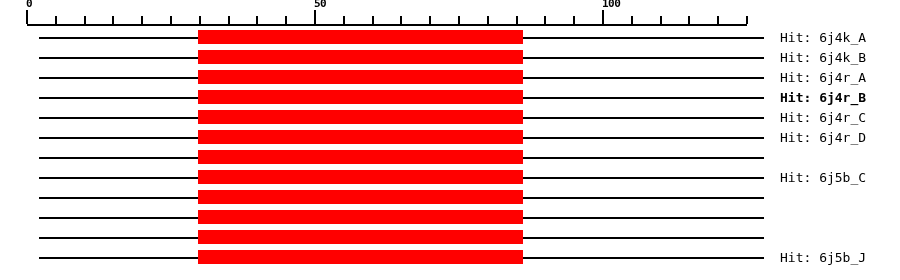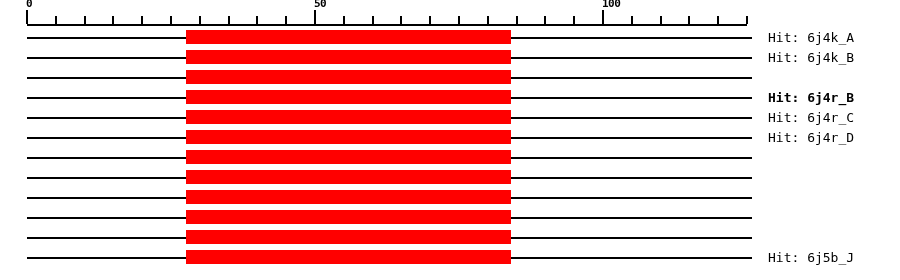--- a/index.html
+++ b/index.html
@@ -55,21 +55,21 @@
 
   
   .rows {
     position: absolute;
     left: 0;
     top: 0;
     width: 900px;
   }
   .hit-row {
     position: absolute;
-    left: 0;
+    left: 12px;
     width: 731px;
     height: 20px;
   }
   .query-line {
     position: absolute;
     height: 2px;
     background: #000000;
     top: 9px;
   }
   .hsp-bar {
@@ -132,20 +132,21 @@
         <div class="hit-label" style="left: 768px;">Hit: 6j4k_A</div>
       </div>
       <div class="hit-row" style="top: 48px;">
         <div class="query-line" style="left: 27px; width: 725px;"></div>
         <div class="hsp-bar" style="left: 185.976px; width: 324.864px; background: rgb(255, 0, 0);"></div>
         <div class="hit-label" style="left: 768px;">Hit: 6j4k_B</div>
       </div>
       <div class="hit-row" style="top: 68px;">
         <div class="query-line" style="left: 27px; width: 725px;"></div>
         <div class="hsp-bar" style="left: 185.976px; width: 324.864px; background: rgb(255, 0, 0);"></div>
+        <div class="hit-label" style="left: 768px;">Hit: 6j4r_A</div>
       </div>
       <div class="hit-row" style="top: 88px;">
         <div class="query-line" style="left: 27px; width: 725px;"></div>
         <div class="hsp-bar" style="left: 185.976px; width: 324.864px; background: rgb(255, 0, 0);"></div>
         <div class="hit-label" style="left: 768px; font-weight: bold;">Hit: 6j4r_B</div>
       </div>
       <div class="hit-row" style="top: 108px;">
         <div class="query-line" style="left: 27px; width: 725px;"></div>
         <div class="hsp-bar" style="left: 185.976px; width: 324.864px; background: rgb(255, 0, 0);"></div>
         <div class="hit-label" style="left: 768px; text-align: right;">Hit: 6j4r_C</div>
@@ -155,20 +156,21 @@
         <div class="hsp-bar" style="left: 185.976px; width: 324.864px; background: rgb(255, 0, 0);"></div>
         <div class="hit-label" style="left: 768px;">Hit: 6j4r_D</div>
       </div>
       <div class="hit-row" style="top: 148px;">
         <div class="query-line" style="left: 27px; width: 725px;"></div>
         <div class="hsp-bar" style="left: 185.976px; width: 324.864px; background: rgb(255, 0, 0);"></div>
       </div>
       <div class="hit-row" style="top: 168px;">
         <div class="query-line" style="left: 27px; width: 725px;"></div>
         <div class="hsp-bar" style="left: 185.976px; width: 324.864px; background: rgb(255, 0, 0);"></div>
+        <div class="hit-label" style="left: 768px;">Hit: 6j5b_C</div>
       </div>
       <div class="hit-row" style="top: 188px;">
         <div class="query-line" style="left: 27px; width: 725px;"></div>
         <div class="hsp-bar" style="left: 185.976px; width: 324.864px; background: rgb(255, 0, 0);"></div>
       </div>
       <div class="hit-row" style="top: 208px;">
         <div class="query-line" style="left: 27px; width: 725px;"></div>
         <div class="hsp-bar" style="left: 185.976px; width: 324.864px; background: rgb(255, 0, 0);"></div>
       </div>
       <div class="hit-row" style="top: 228px;">

